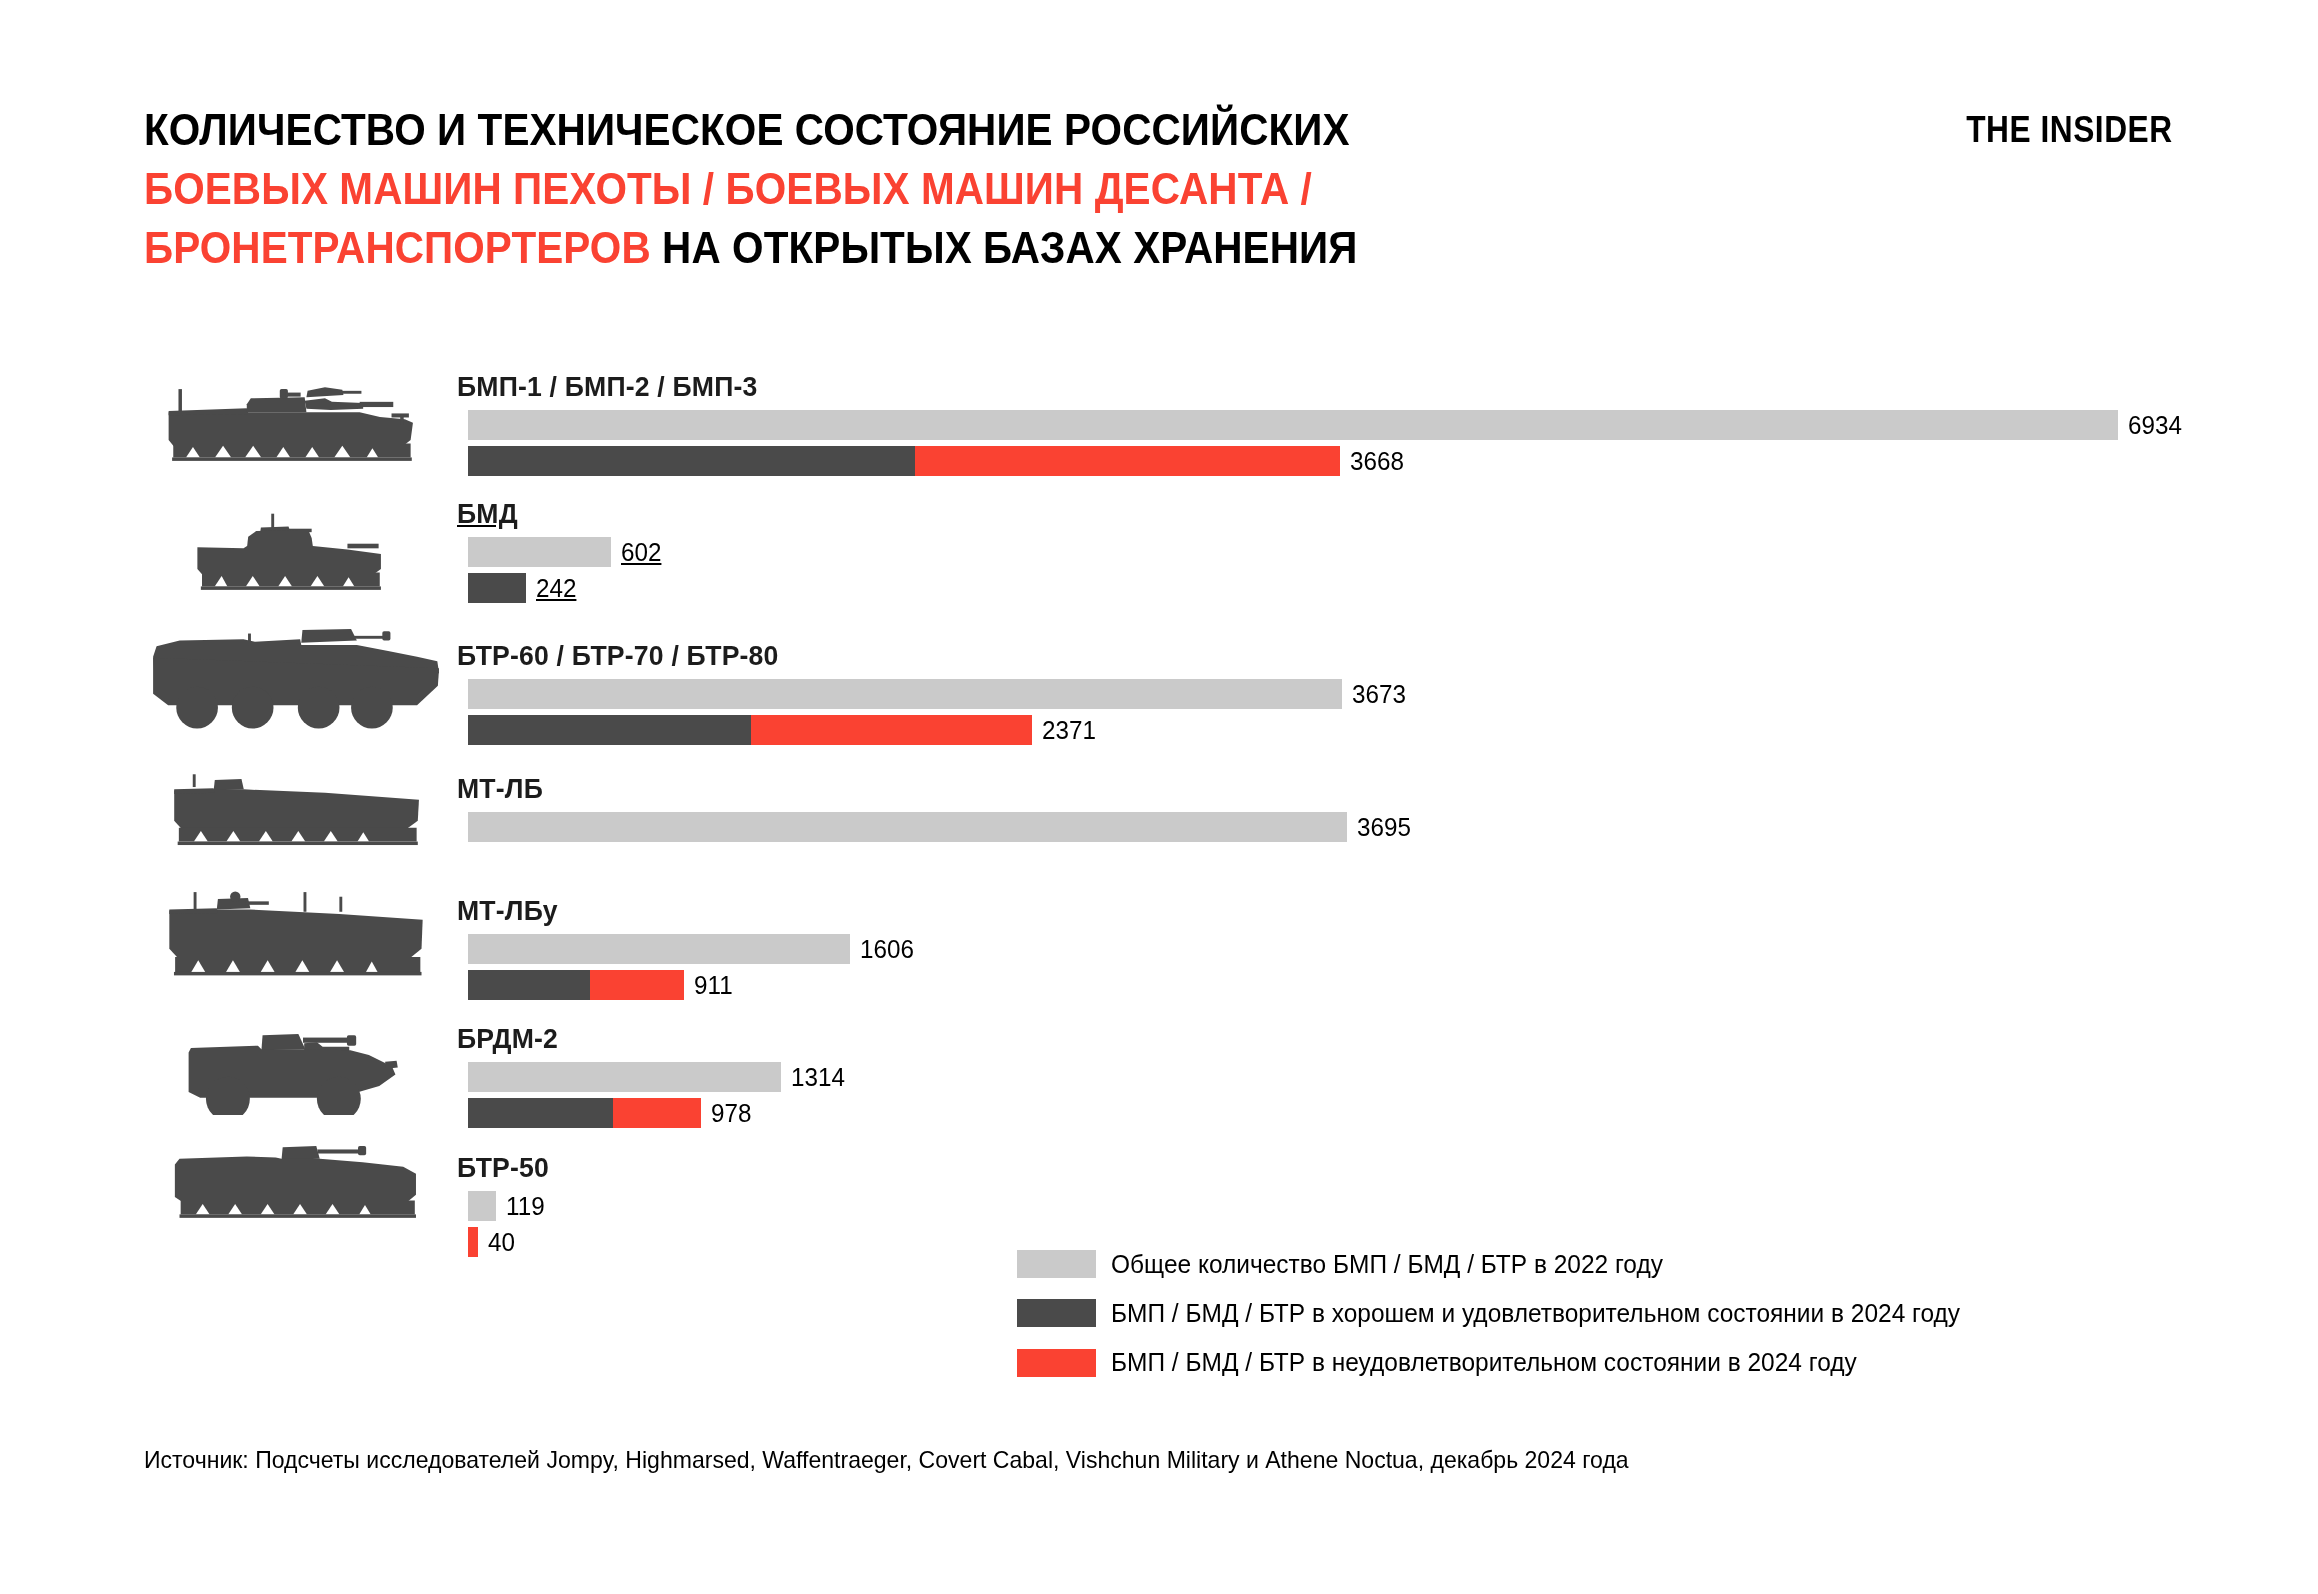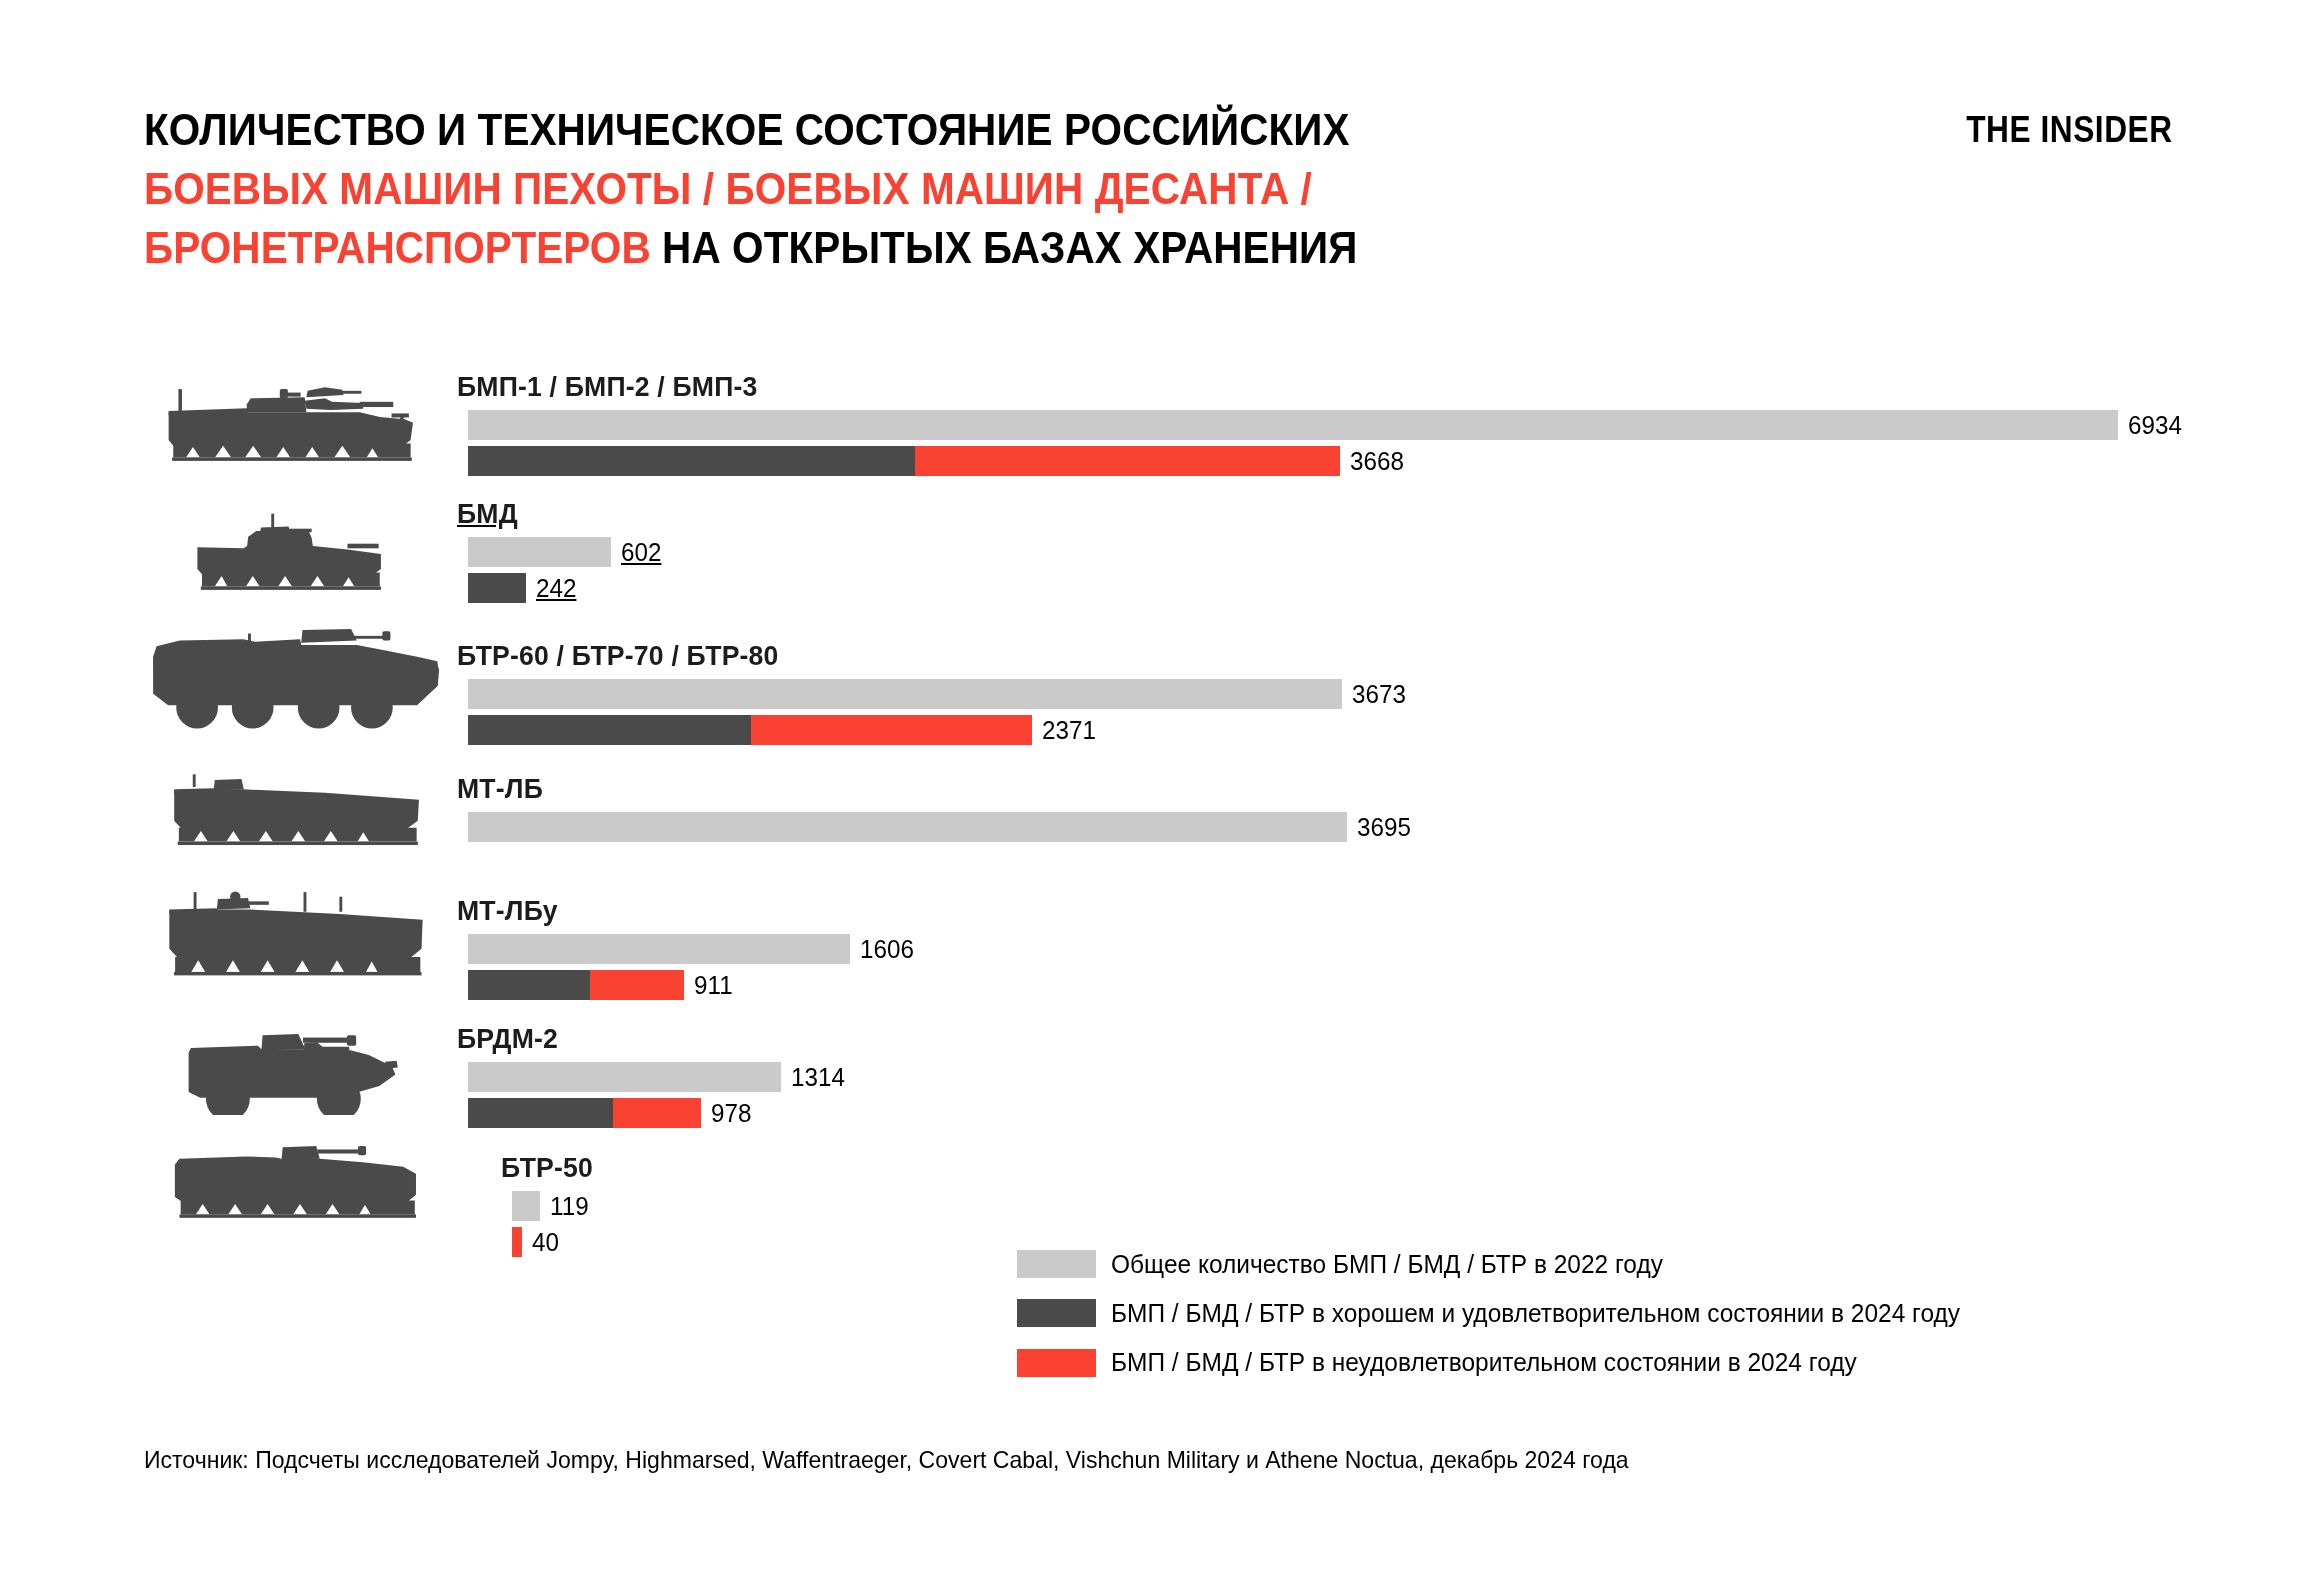--- a/index.html
+++ b/index.html
@@ -393,21 +393,21 @@
          <path d="M140 122 L152 140 L128 140 Z"></path>
          <path d="M196 122 L208 140 L184 140 Z"></path>
          <path d="M252 122 L264 140 L240 140 Z"></path>
          <path d="M308 122 L320 140 L296 140 Z"></path>
          <path d="M364 124 L374 140 L354 140 Z"></path>
        </g>
        <rect x="44" y="140" width="408" height="6"></rect>
      </g>
    </svg>
         </div>
-        <div class="row-body" style="top: 793px; margin-left: 44px;">
+        <div class="row-body" style="top: 793px;">
           <div class="cat-label">БТР-50</div>
           <div class="bar-line">
             <div class="seg seg-total" style="width: 28px;"></div>
             <div class="bar-val">119</div>
           </div>
           <div class="bar-line">
             <div class="seg seg-bad" style="width: 9.5px;"></div>
             <div class="bar-val">40</div>
           </div>
         </div>

